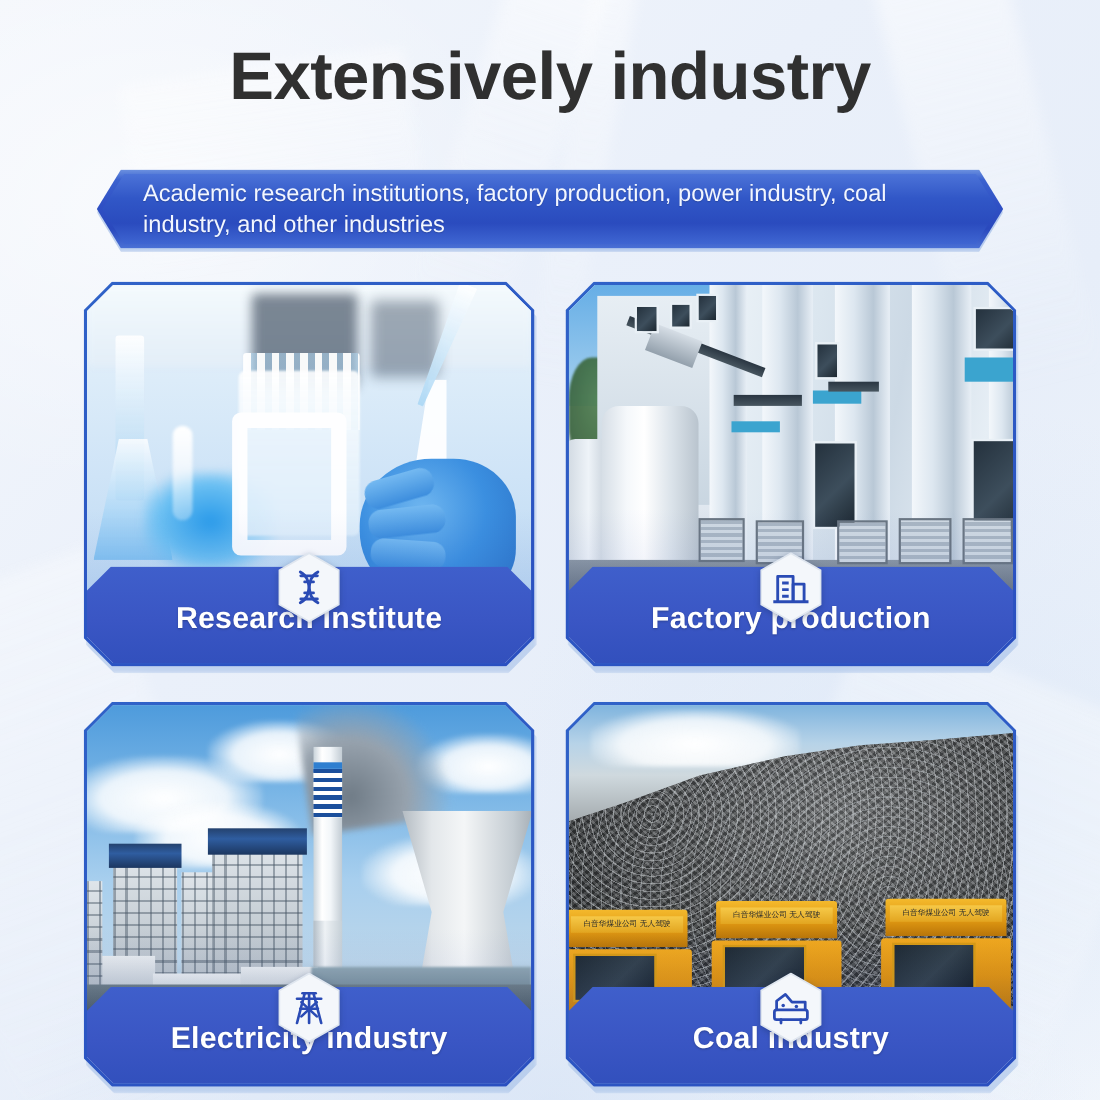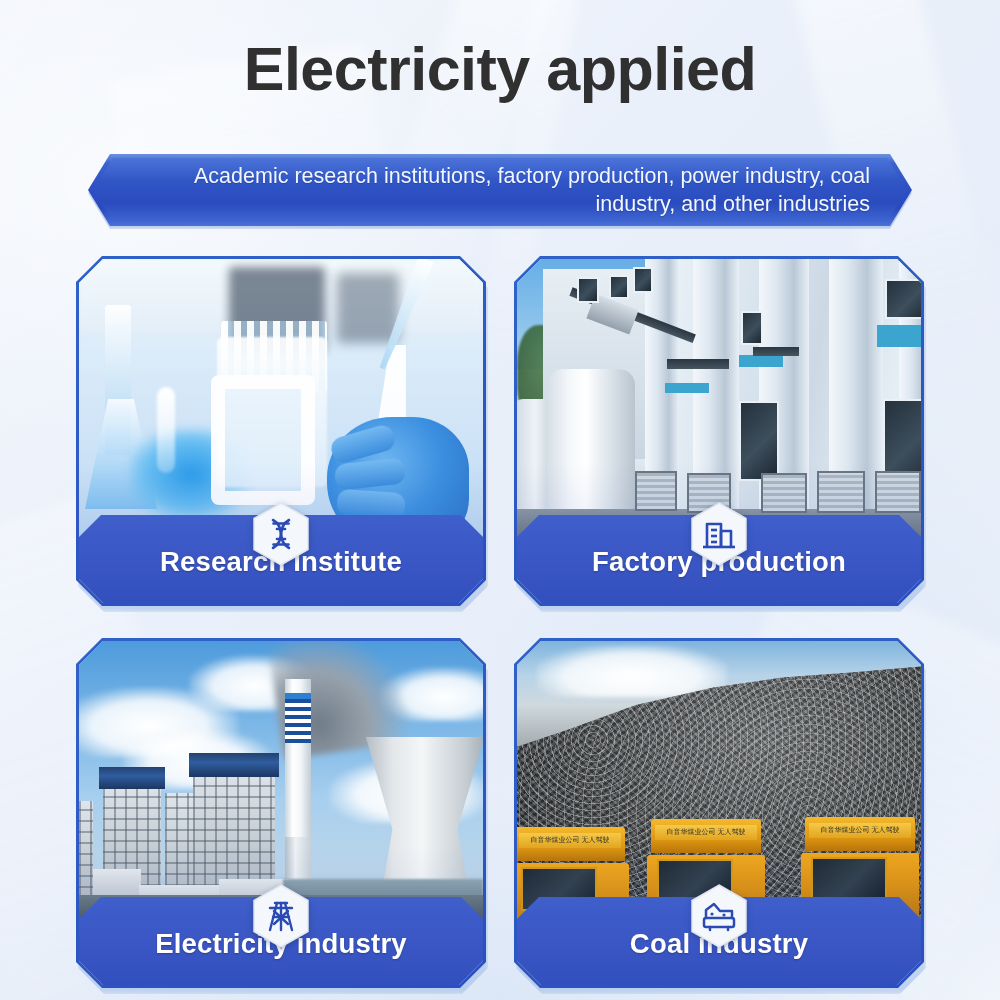--- a/index.html
+++ b/index.html
@@ -94,21 +94,21 @@
     inset: 4px 5px;
     background: linear-gradient(180deg, #4c73d8 0%, #3157c7 35%, #2a4bbe 70%, #3f66d2 100%);
     clip-path: polygon(20px 0, calc(100% - 20px) 0, 100% 50%, calc(100% - 20px) 100%, 20px 100%, 0 50%);
   }
   .banner-text {
     position: relative;
     z-index: 2;
     color: #f2f6ff;
     font-size: 21.5px;
     line-height: 28px;
-    text-align: right;
+    text-align: left;
     width: 740px;
     text-shadow: 0 1px 1px rgba(0,0,0,.18);
   }
 
   
   .grid {
     position: absolute;
     left: 76px;
     top: 256px;
     width: 848px;
@@ -461,21 +461,21 @@
   <div class="bg">
     <div class="bg-tint"></div>
     <div class="bg-streak s1"></div>
     <div class="bg-streak s2"></div>
     <div class="bg-streak s3"></div>
     <div class="bg-streak s4"></div>
     <div class="bg-streak s5"></div>
     <div class="bg-streak s6"></div>
   </div>
 
-  <div class="title">Electricity applied</div>
+  <div class="title">Extensively industry</div>
 
   <div class="banner-wrap">
     <div class="banner-shadow"></div>
     <div class="banner">
       <div class="banner-inner"></div>
       <div class="banner-text">Academic research institutions, factory production, power industry, coal industry, and other industries</div>
     </div>
   </div>
 
   <div class="grid">

